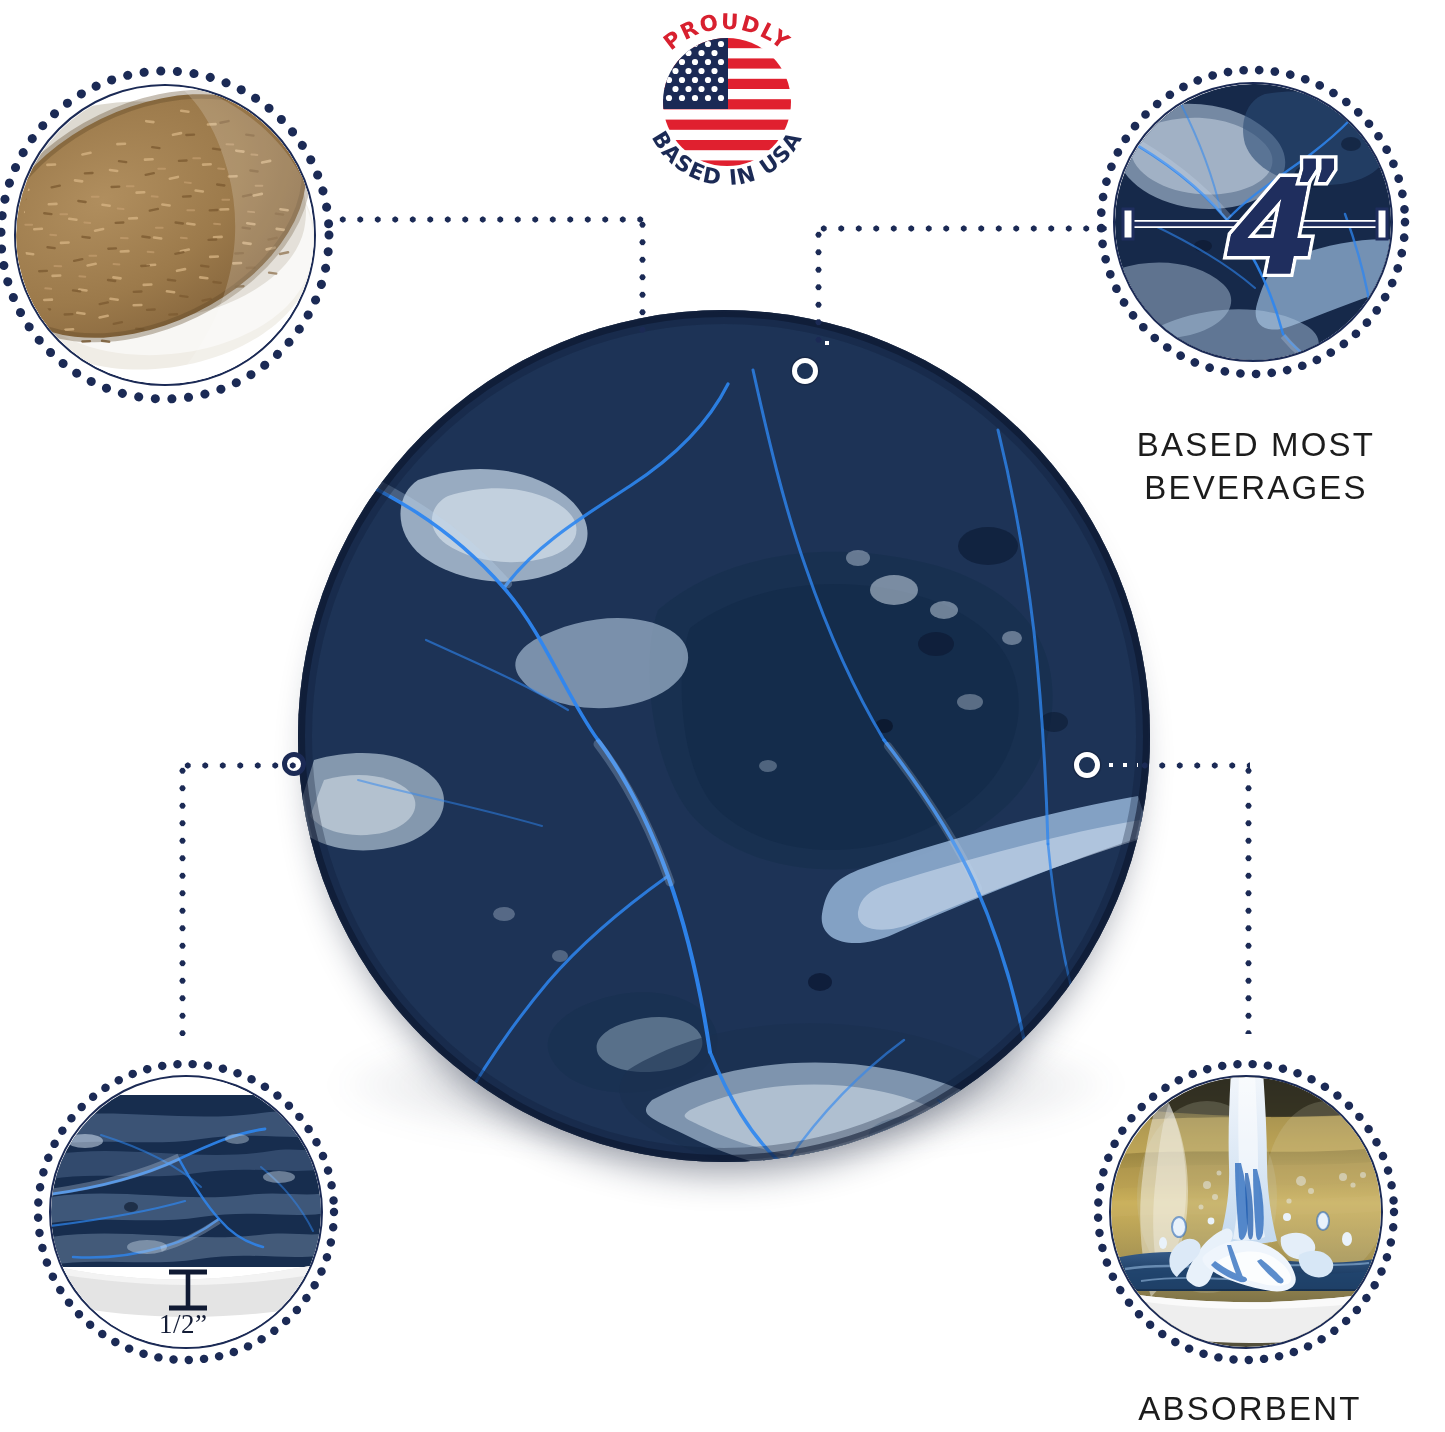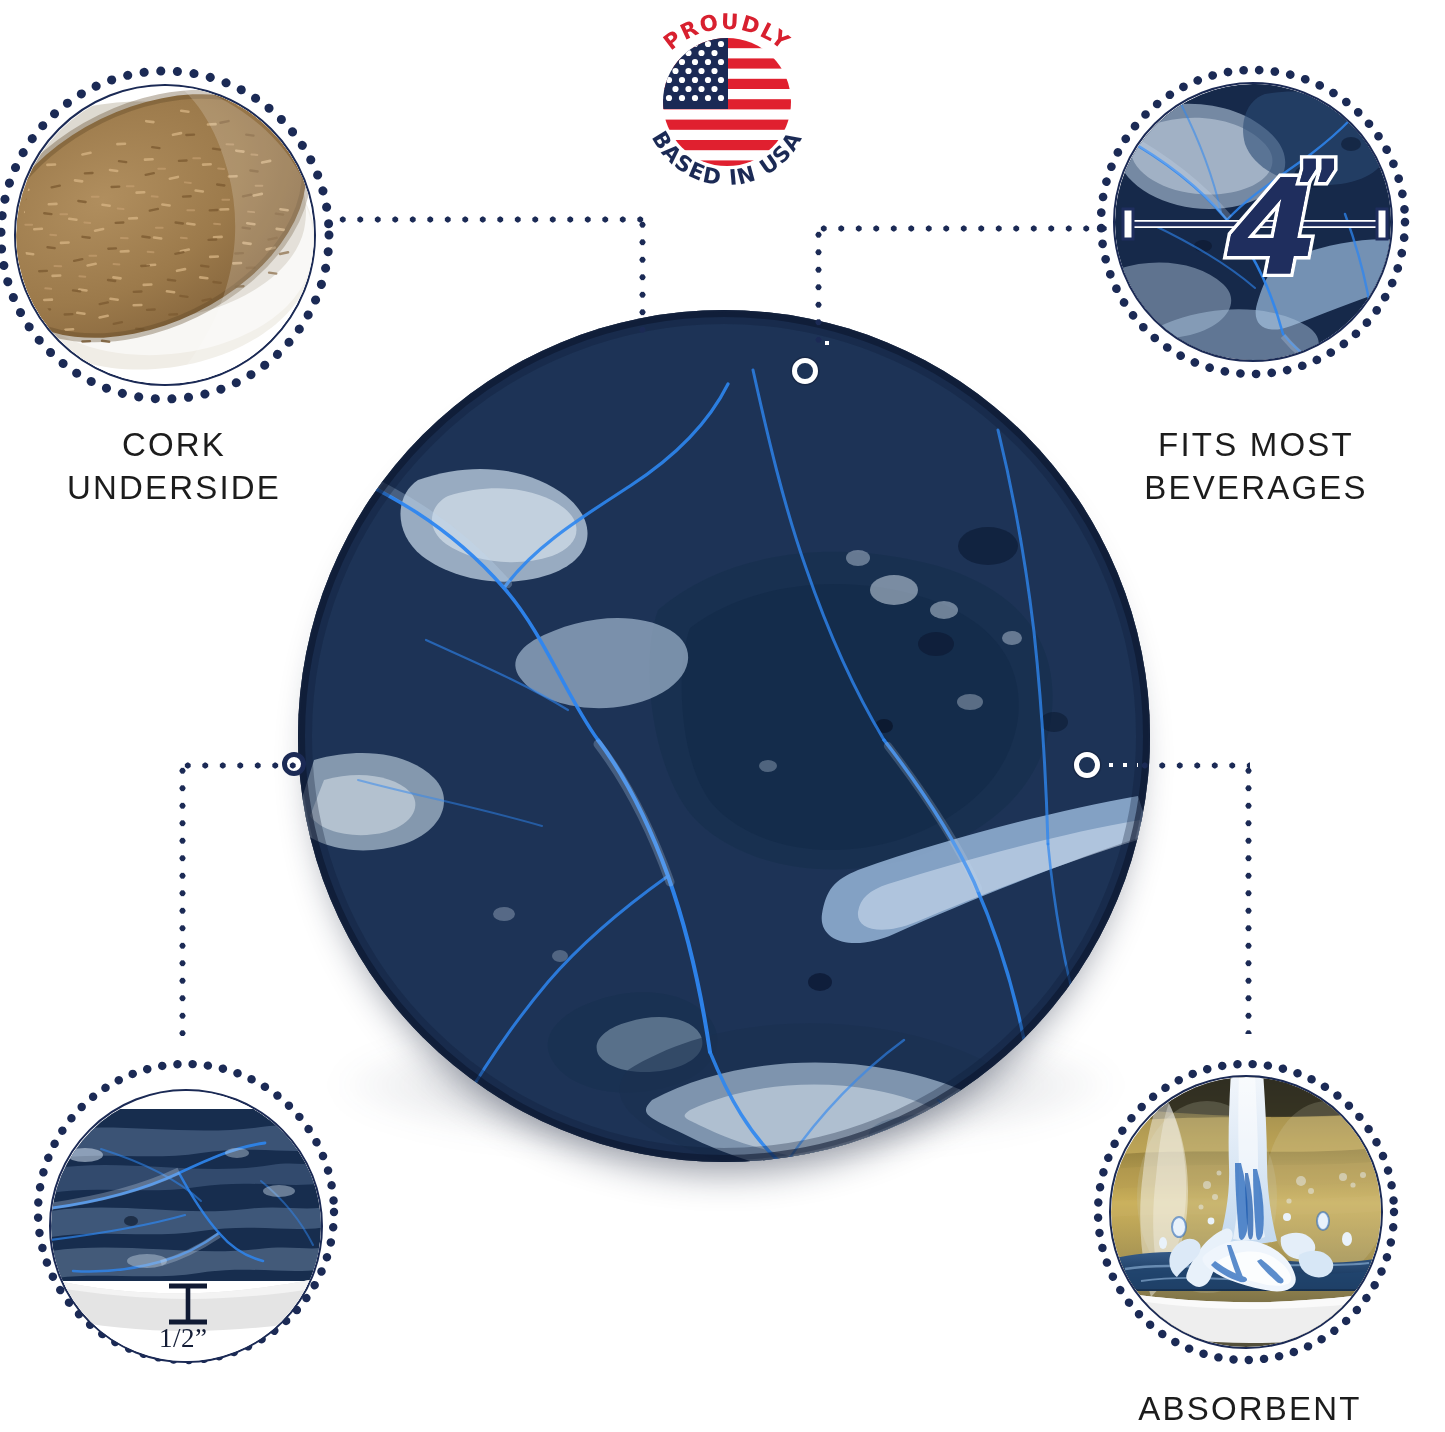--- a/index.html
+++ b/index.html
@@ -349,22 +349,20 @@
             <g transform="rotate(-26 132 130)">
               <ellipse cx="132" cy="130" rx="168" ry="108" fill="none" stroke="rgba(92,66,34,.34)" stroke-width="9"></ellipse>
             </g>
             <path d="M150,-10 C250,20 300,86 300,150 C300,226 236,292 150,304
                      C 210,240 232,160 212,86 C200,40 178,8 150,-10 Z" fill="#ffffff" opacity=".18"></path>
           </g>
         </svg>
       </div>
     </div>
   </div>
-  <div class="feat-label" style="left:14px; top:424px; width:320px;">CORK
-UNDERSIDE</div>
 
   <div class="callout" style="left:1093px; top:62px; width:320px; height:320px;">
     <svg class="dotring" viewBox="0 0 320 320">
       <circle cx="160" cy="160" r="152" fill="none" stroke="#1b2a55" stroke-width="8.6" stroke-linecap="round" stroke-dasharray="0.1 15.6"></circle>
     </svg>
     <div class="ringline" style="left:20px; top:20px; width:280px; height:280px;">
       <div class="media">
         <svg viewBox="0 0 280 280" width="280" height="280">
           <defs>
             <clipPath id="fitclip">
@@ -425,28 +423,28 @@
         
         <div style="position:absolute; left:0; top:0; width:280px; height:280px;">
           <div class="four-num" style="left:112px; top:78px; font-size:132px;">4</div>
           <div class="four-num fg" style="left:112px; top:78px; font-size:132px;">4</div>
           <div class="four-num" style="left:178px; top:66px; font-size:74px; font-style:normal;">”</div>
           <div class="four-num fg" style="left:178px; top:66px; font-size:74px; font-style:normal;">”</div>
         </div>
       </div>
     </div>
   </div>
-  <div class="feat-label" style="left:1106px; top:424px; width:300px;">FITS MOST
+  <div class="feat-label" style="left:1106px; top:424px; width:300px;">BASED MOST
 BEVERAGES</div>
 
   <div class="callout" style="left:30px; top:1056px; width:312px; height:312px;">
     <svg class="dotring" viewBox="0 0 312 312">
       <circle cx="156" cy="156" r="148" fill="none" stroke="#1b2a55" stroke-width="8.4" stroke-linecap="round" stroke-dasharray="0.1 15.2"></circle>
     </svg>
-    <div class="ringline" style="left:19px; top:33px; width:274px; height:274px;">
+    <div class="ringline" style="left:19px; top:19px; width:274px; height:274px;">
       <div class="media">
         <svg viewBox="0 0 274 274" width="274" height="274">
           <defs>
             <clipPath id="durclip">
                 <circle cx="137" cy="137" r="137"></circle>
               </clipPath>
           </defs>
           <g clip-path="url(#durclip)">
             <rect width="274" height="274" fill="#ffffff"></rect>
 

